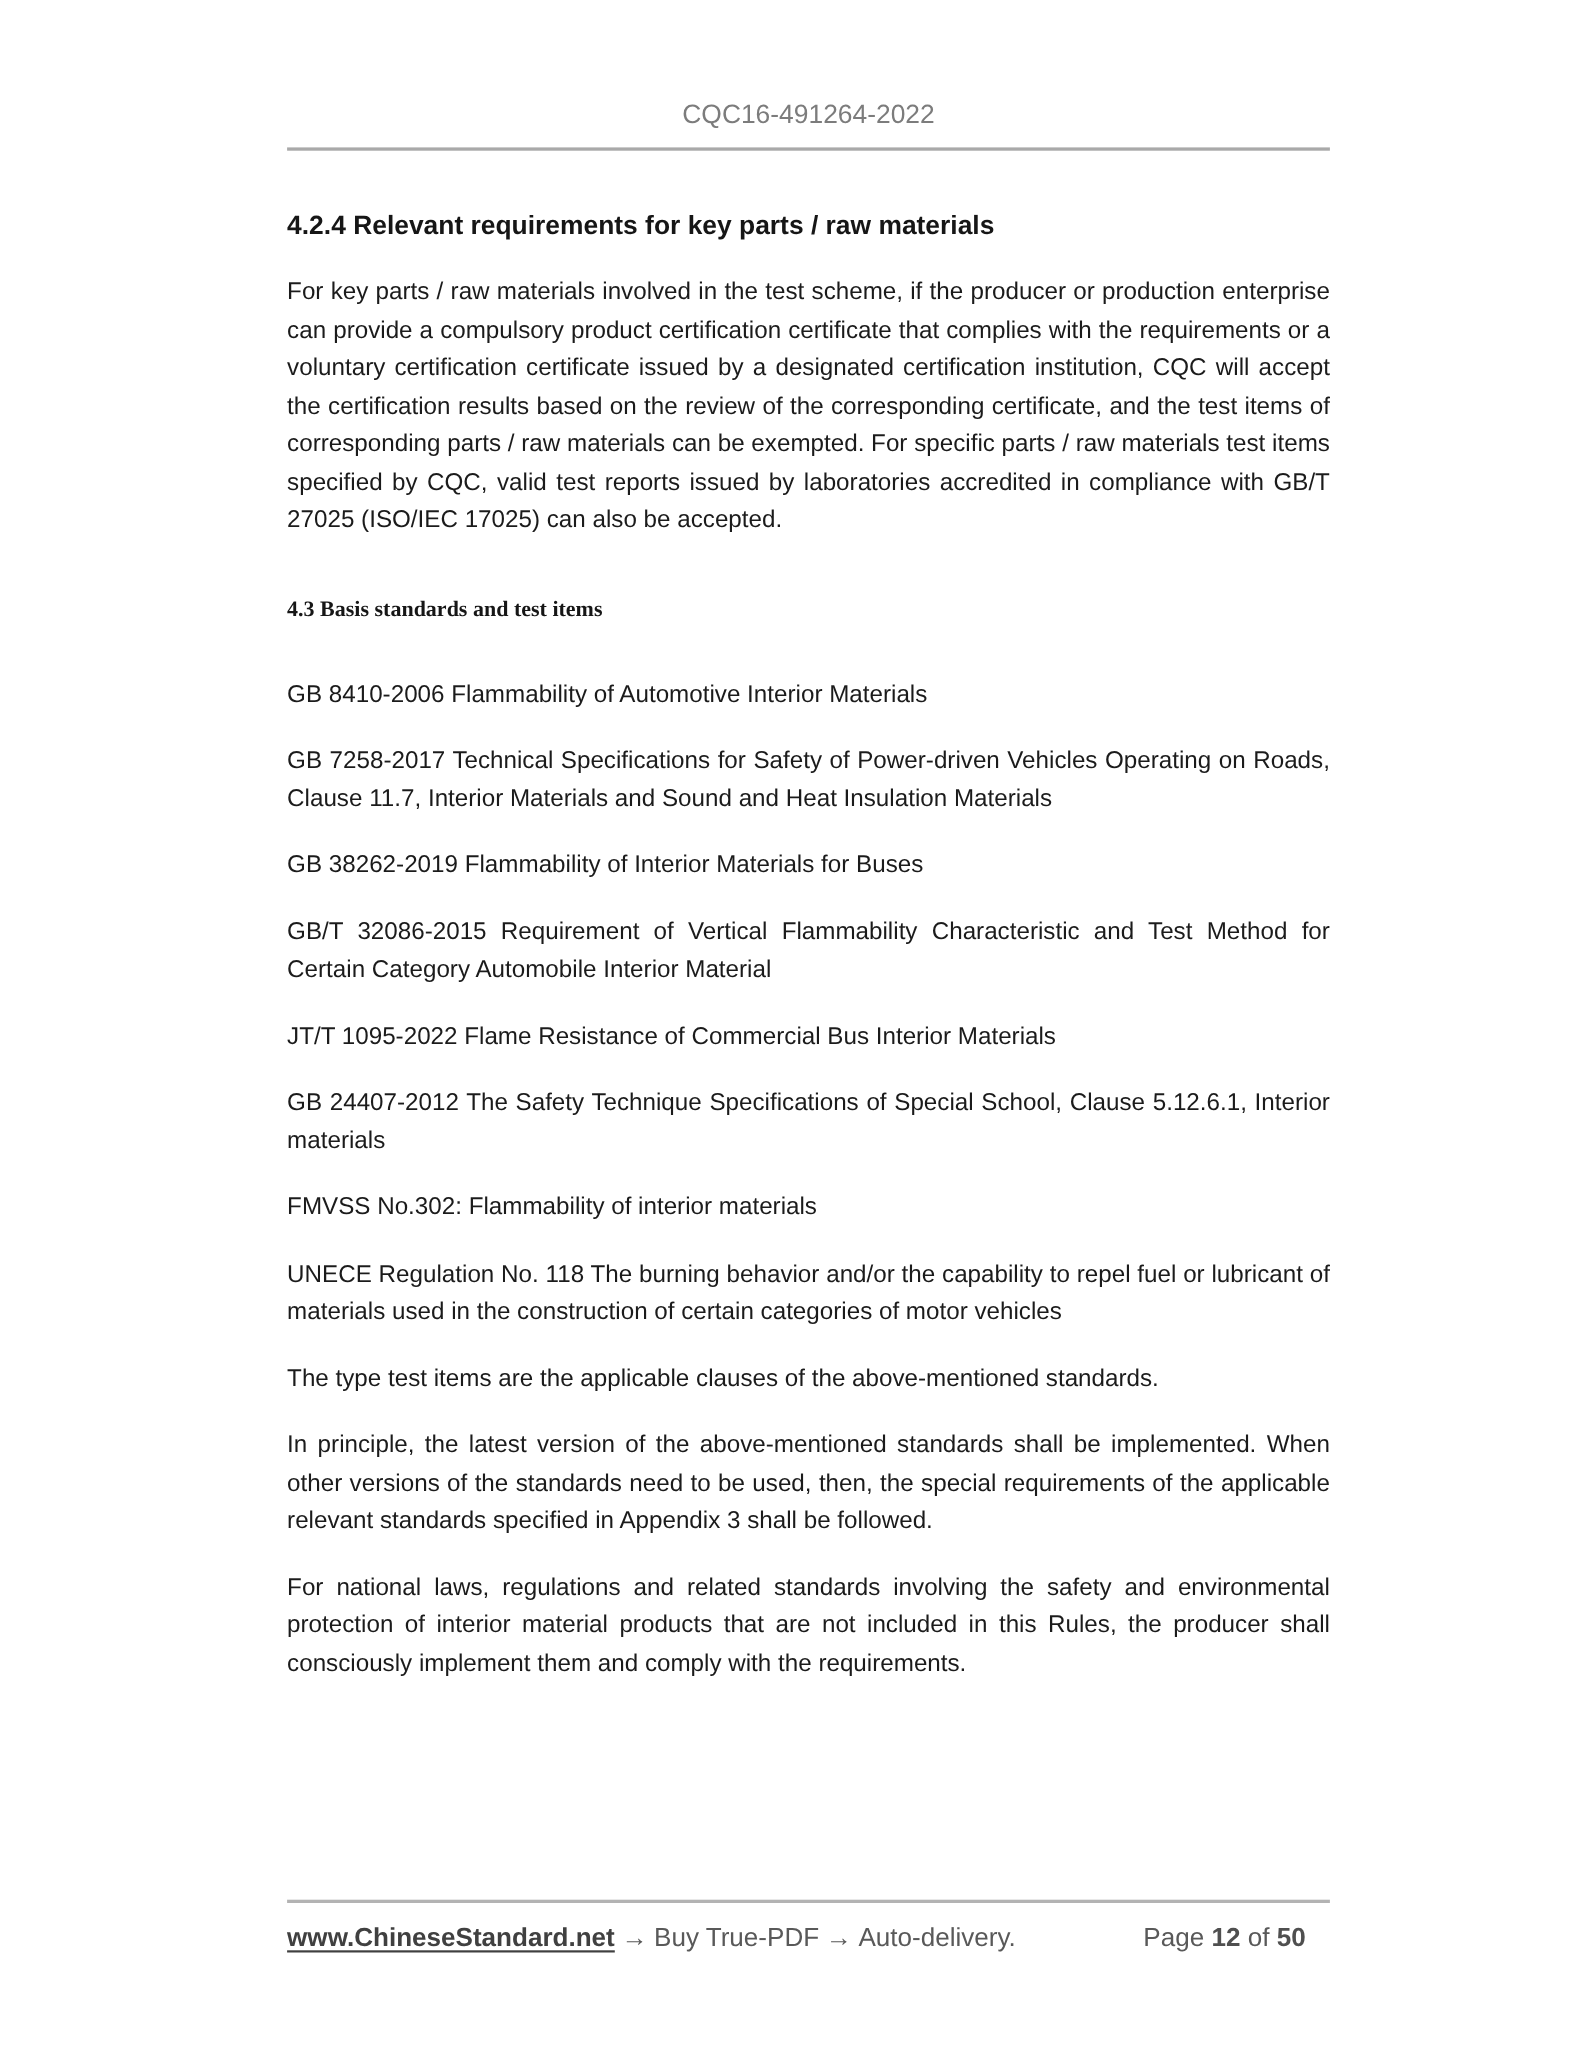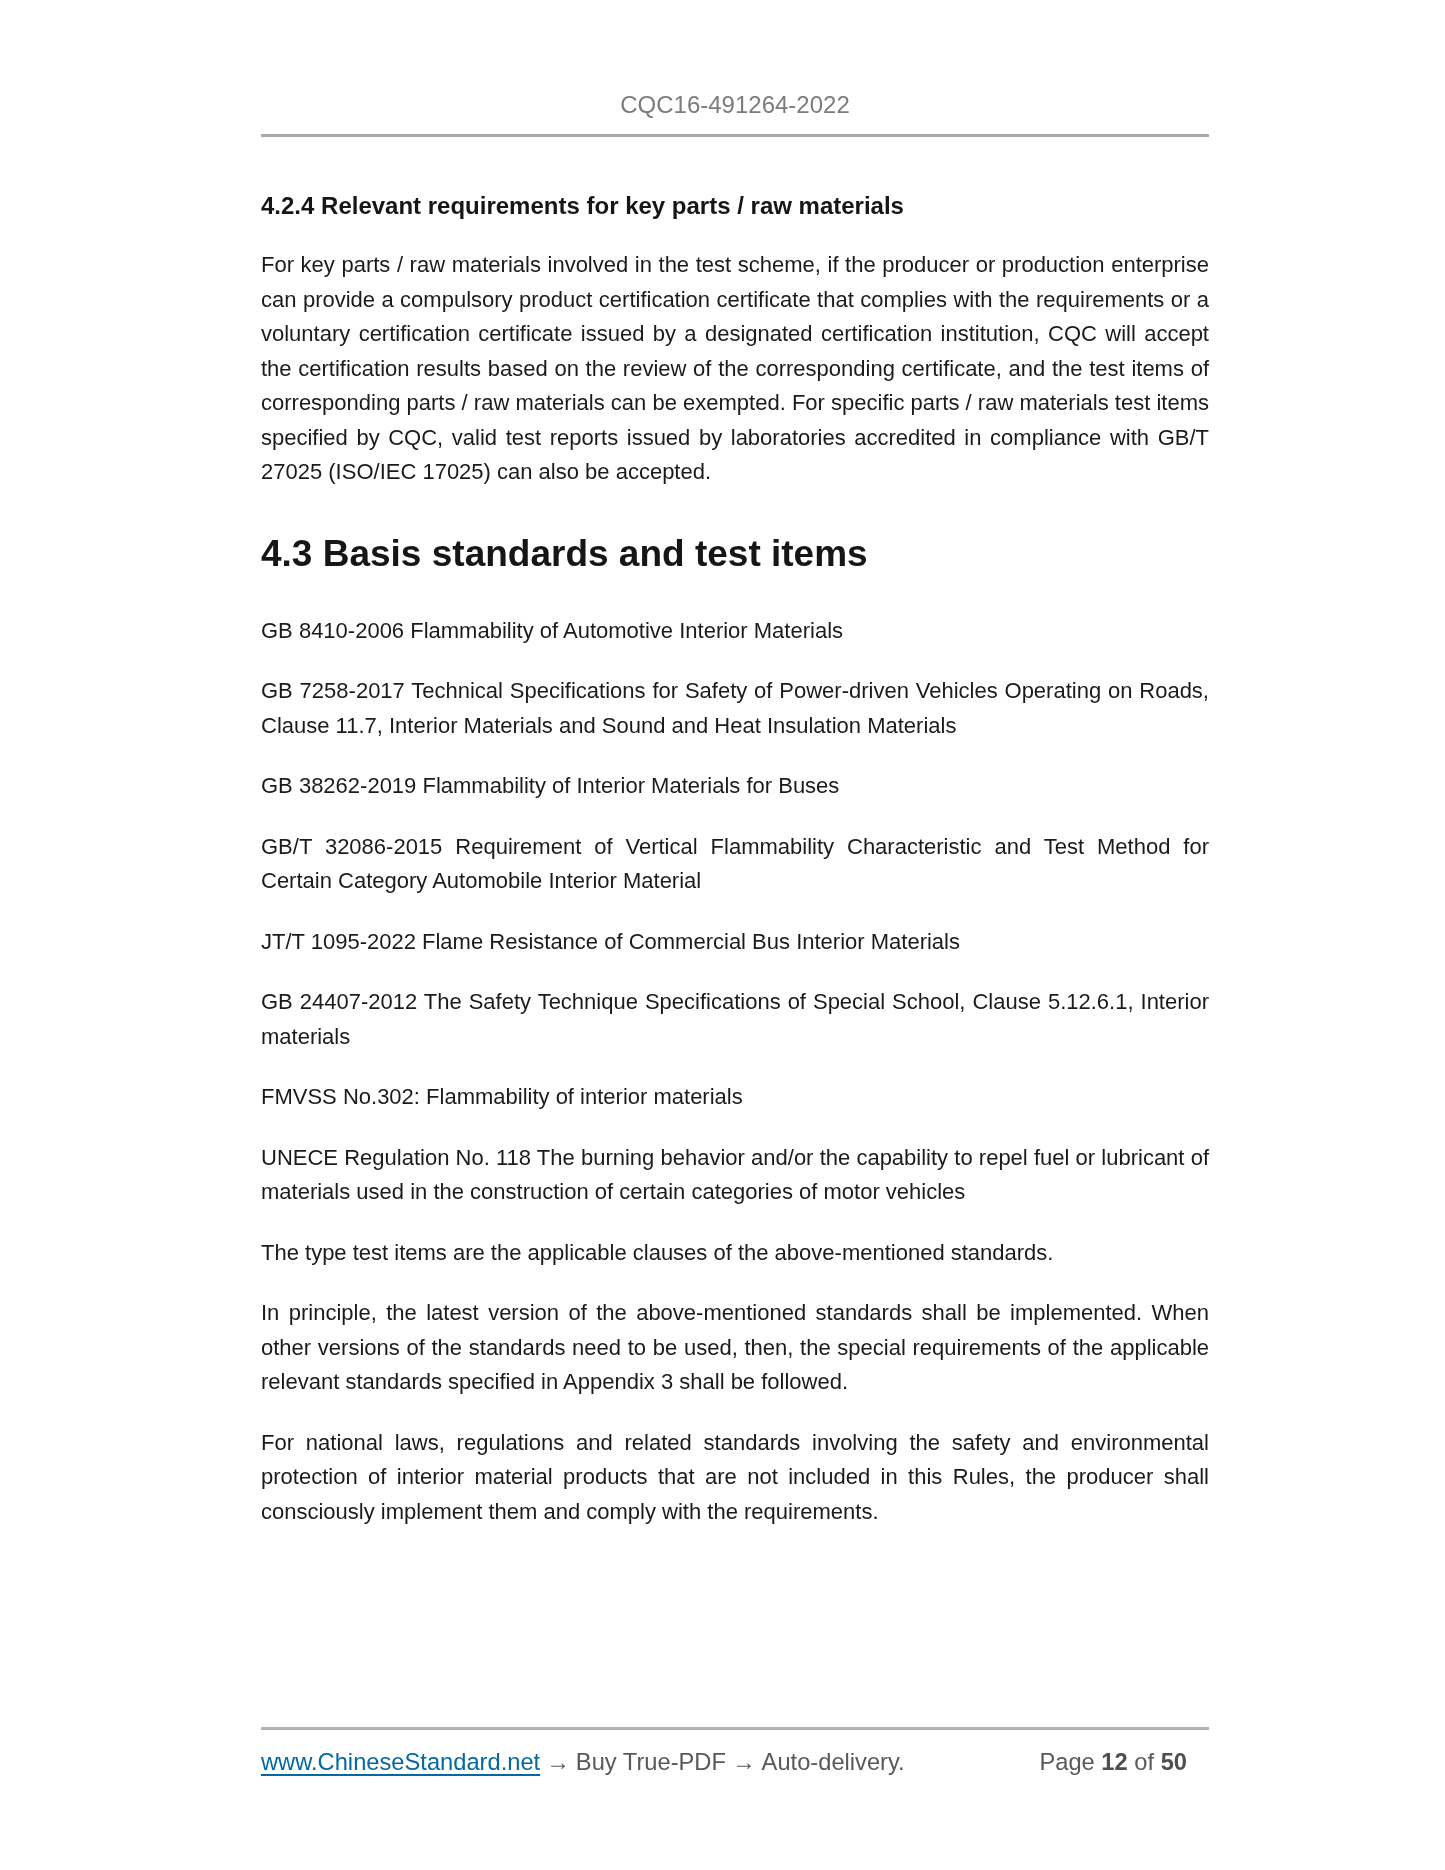--- a/index.html
+++ b/index.html
@@ -28,25 +28,26 @@
   }
   
   .h3 {
     font-size: 24px;
     font-weight: bold;
     line-height: 32px;
     margin: 53px 0 0 0;
     color: #161616;
   }
   .h2 {
-    font-size: 37px;
+    font-size: 20px;
     font-weight: bold;
     line-height: 36px;
     margin: 46px 0 42px 0;
     color: #161616;
+    font-family: Liberation Serif, serif;
   }
   .para {
     font-size: 22px;
     line-height: 34.5px;
     text-align: justify;
     margin: 26px 0 0 0;
   }
   
   .page-footer {
     position: absolute;
@@ -59,24 +60,25 @@
     margin-top: 17px;
     display: flex;
     justify-content: space-between;
     align-items: baseline;
     font-size: 23.7px;
     line-height: 30px;
     color: #595959;
   }
   .footer-left { white-space: nowrap; }
   .footer-link {
-    color: #0369a1;
+    color: #404040;
     text-decoration: underline;
     text-underline-offset: 4px;
     cursor: pointer;
+    font-weight: bold;
   }
   .arrow { padding: 0 6px; }
   .footer-right { white-space: nowrap; padding-right: 22px; }
   .footer-right b { font-weight: bold; color: #4f4f4f; }
 </style>
 </head>
 <body>
 
 <div class="page">
 

